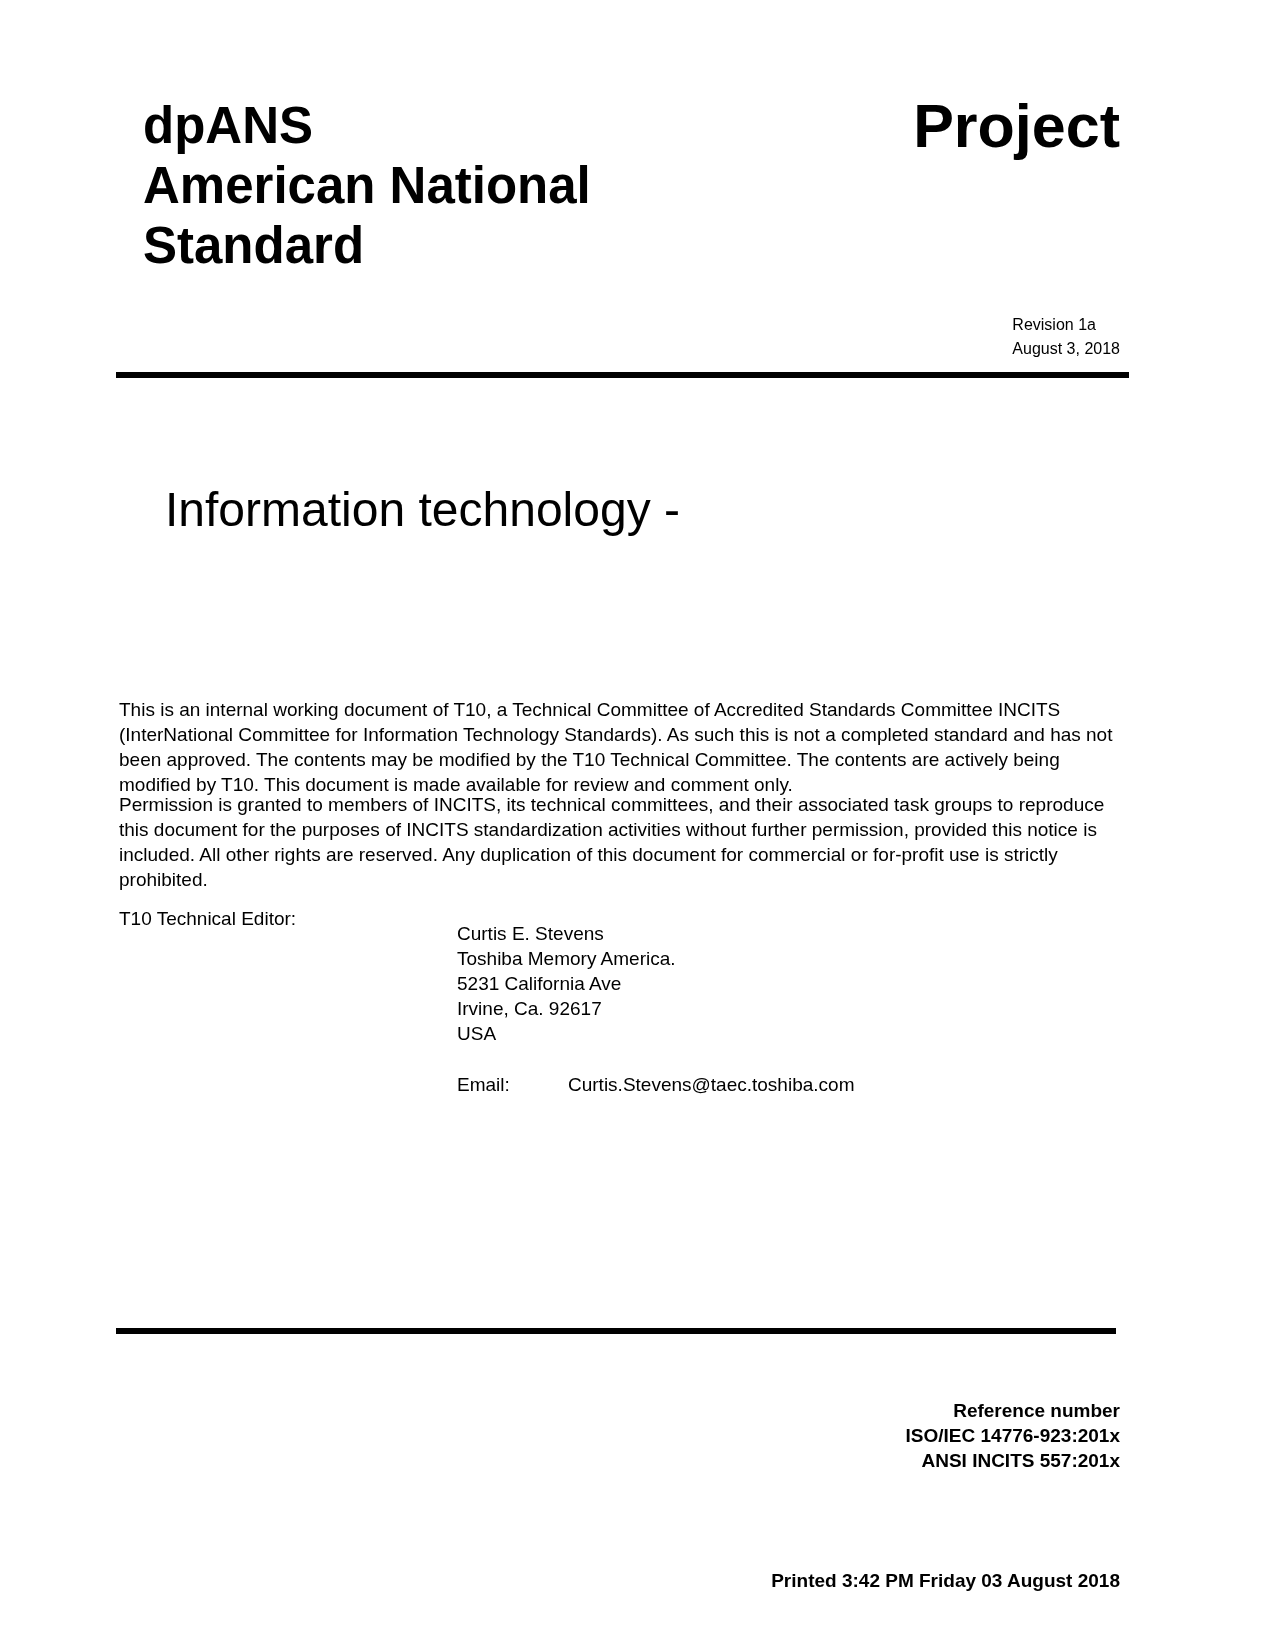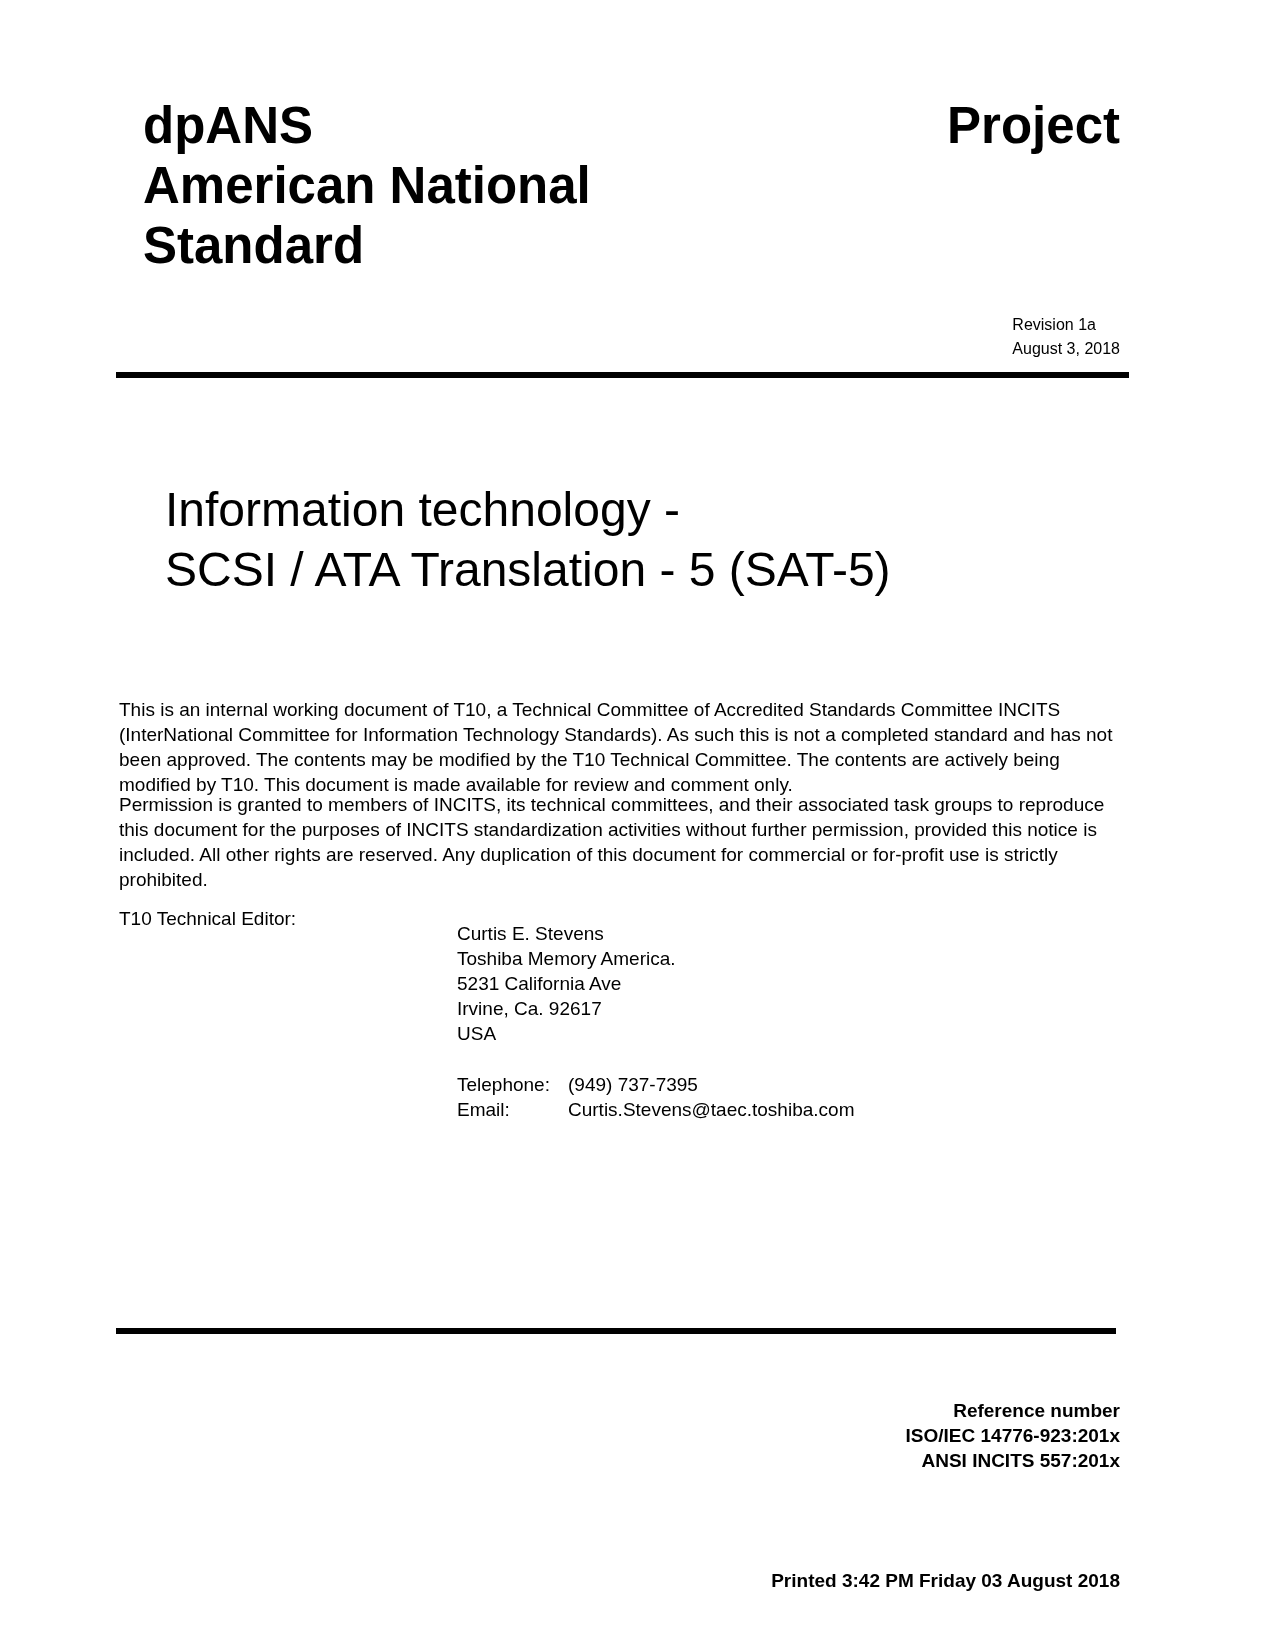--- a/index.html
+++ b/index.html
@@ -23,21 +23,21 @@
       top: 96px;
       font-weight: bold;
       font-size: 51px;
       line-height: 60px;
     }
     .header-left div, .header-right div { white-space: nowrap; margin-left: 24px; }
     .header-right {
       right: 155px;
       top: 96px;
       font-weight: bold;
-      font-size: 51px;
+      font-size: 61px;
       line-height: 60px;
       text-align: right;
     }
     .revision-block {
       right: 155px;
       top: 313px;
       font-size: 16px;
       line-height: 24px;
     }
     .rule {
@@ -128,40 +128,35 @@
 
 <div class="abs revision-block">
   <div>Revision 1a</div>
   <div>August 3, 2018</div>
 </div>
 
 <div class="abs rule rule-top"></div>
 
 <div class="abs doc-title">
   <div>Information technology -</div>
-  <div>SCSI / ATA Translation - 5 (SAT-5)</div>
 </div>
 
 <p class="abs para para-1" style="margin:0;">This is an internal working document of T10, a Technical Committee of Accredited Standards Committee INCITS (InterNational Committee for Information Technology Standards). As such this is not a completed standard and has not been approved. The contents may be modified by the T10 Technical Committee. The contents are actively being modified by T10. This document is made available for review and comment only.</p>
 <p class="abs para para-2" style="margin:0;">Permission is granted to members of INCITS, its technical committees, and their associated task groups to reproduce this document for the purposes of INCITS standardization activities without further permission, provided this notice is included. All other rights are reserved. Any duplication of this document for commercial or for-profit use is strictly prohibited.</p>
 
 <div class="abs editor-label">T10 Technical Editor:</div>
 <div class="abs editor-info">
   <div>Curtis E. Stevens</div>
   <div>Toshiba Memory America.</div>
   <div>5231 California Ave</div>
   <div>Irvine, Ca. 92617</div>
   <div>USA</div>
 </div>
 
 <div class="abs contact-table">
-  <div class="contact-row">
-    <span class="contact-key">Telephone:</span>
-    <span>(949) 737-7395</span>
-  </div>
   <div class="contact-row">
     <span class="contact-key">Email:</span>
     <span>Curtis.Stevens@taec.toshiba.com</span>
   </div>
 </div>
 
 <div class="abs rule rule-bottom"></div>
 
 <div class="abs reference-block">
   <div>Reference number</div>

